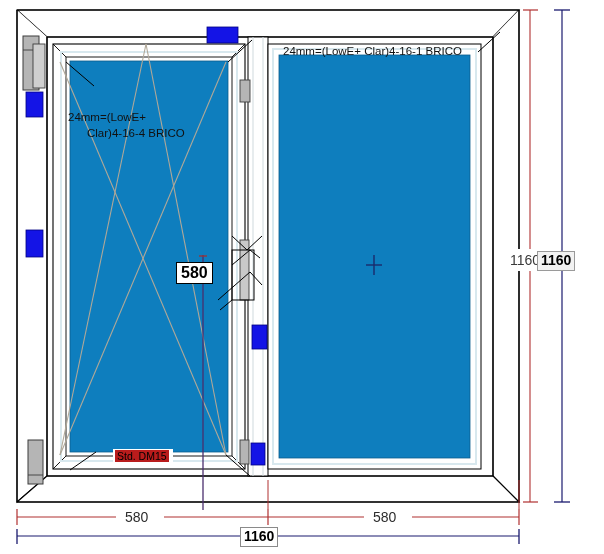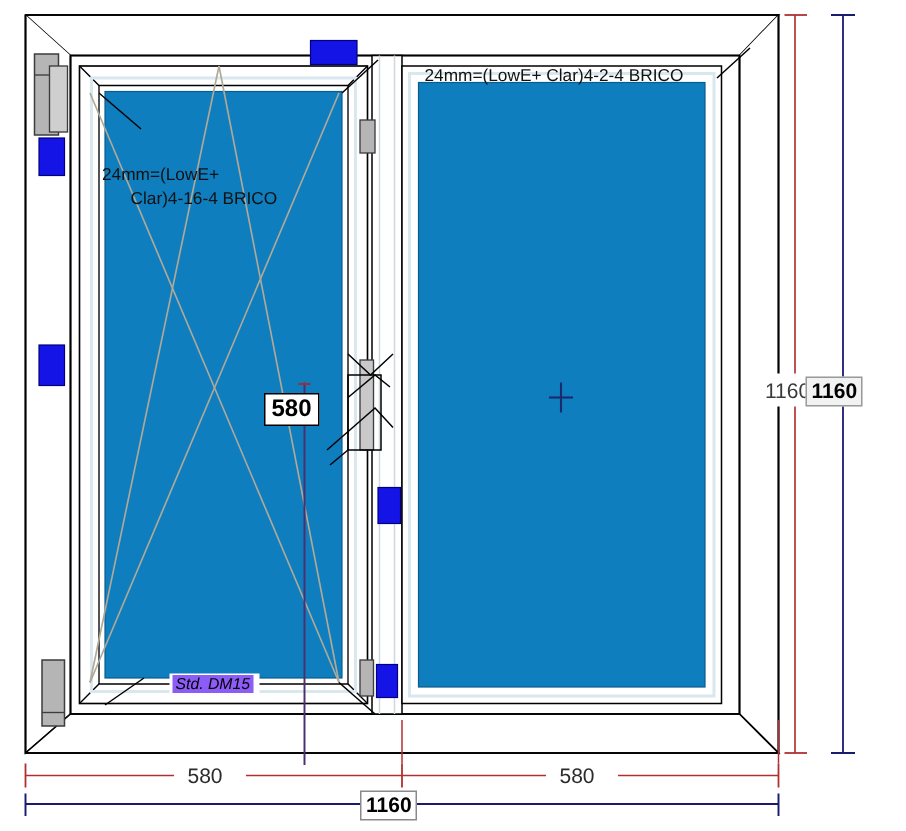--- a/index.html
+++ b/index.html
@@ -50,24 +50,23 @@
   #glass-label-left .l2 {
     display: block;
     padding-left: 19px;
   }
   
   #std-tag {
     left: 115px;
     top: 450px;
     font-size: 10.5px;
     color: #000000;
-    background: #8b5cf6;
+    background: #b91c1c;
     padding: 0 2px;
     line-height: 12px;
-    font-style: italic;
   }
   
   #sash-width-callout {
     left: 176px;
     top: 262px;
     font-size: 16px;
     font-weight: bold;
     color: #000000;
     background: #ffffff;
     border: 1px solid #000000;
@@ -246,21 +245,21 @@
       <line x1="554" y1="10" x2="570" y2="10" stroke="#1a1a6e" stroke-width="1.3"></line>
       <line x1="554" y1="502" x2="570" y2="502" stroke="#1a1a6e" stroke-width="1.3"></line>
     </g>
 
     <rect x="505" y="249" width="34" height="22" fill="#ffffff"></rect>
     <rect x="116" y="508" width="48" height="19" fill="#ffffff"></rect>
     <rect x="364" y="508" width="48" height="19" fill="#ffffff"></rect>
     <rect x="113" y="449" width="60" height="14" fill="#ffffff"></rect>
   </svg>
 
-  <div class="lbl" id="glass-label-right">24mm=(LowE+ Clar)4-2-4 BRICO</div>
+  <div class="lbl" id="glass-label-right">24mm=(LowE+ Clar)4-16-1 BRICO</div>
 
   <div class="lbl" id="glass-label-left"><span class="l1">24mm=(LowE+</span><span class="l2">Clar)4-16-4 BRICO</span></div>
 
   <div class="lbl" id="std-tag">Std. DM15</div>
 
   <div class="lbl" id="sash-width-callout">580</div>
 
   <div class="lbl" id="height-value-plain">1160</div>
 
   <div class="lbl" id="height-value-selected">1160</div>

